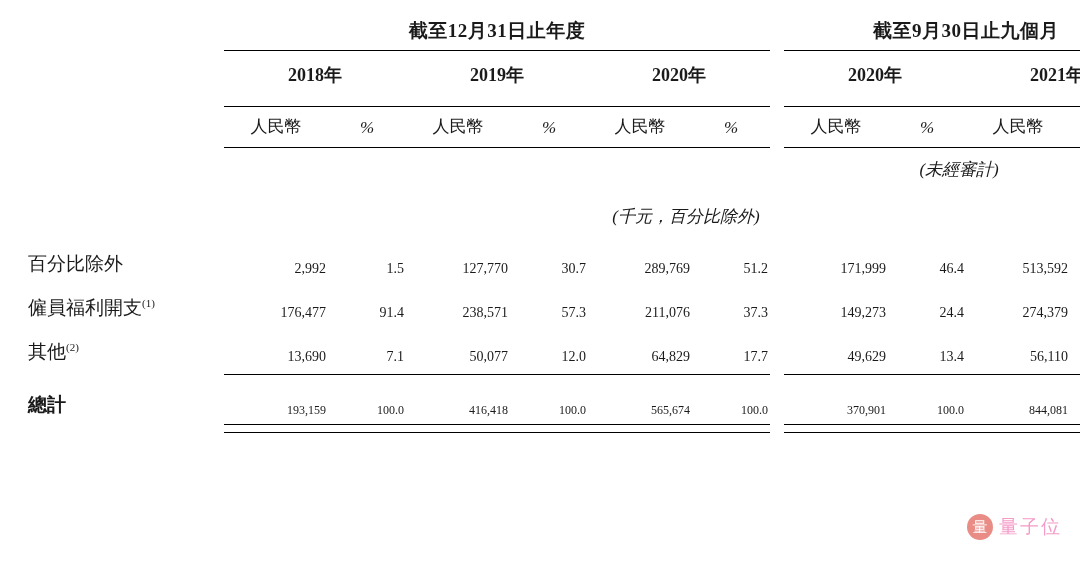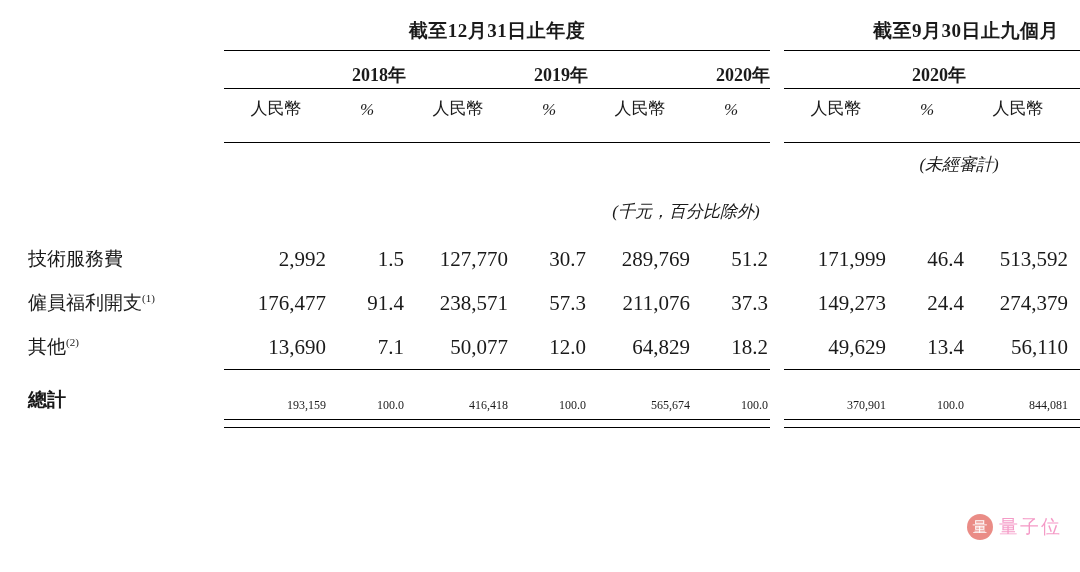--- a/index.html
+++ b/index.html
@@ -52,36 +52,36 @@
   .rule-top td.rl {
     border-bottom: 1.4px solid #000;
     height: 1px;
     font-size: 0;
     line-height: 0;
   }
   .spacer-sm td { height: 12px; }
   .spacer-xs td { height: 8px; }
 
   .yr-head {
-    text-align: right;
+    text-align: center;
     font-size: 18px;
     font-weight: bold;
-    padding-bottom: 0;
+    padding-bottom: 18px;
   }
   .rule-yr td.rl {
     border-bottom: 1.2px solid #000;
     height: 1px;
     font-size: 0;
     line-height: 0;
   }
 
   .unit-head {
     text-align: center;
     font-size: 17px;
-    padding-bottom: 21px;
+    padding-bottom: 8px;
   }
   .unit-head.it {
     font-style: italic;
     font-family: "Liberation Serif", "DejaVu Serif", serif;
   }
   .rule-unit td.rl {
     border-bottom: 1.1px solid #000;
     height: 1px;
     font-size: 0;
     line-height: 0;
@@ -102,21 +102,21 @@
     padding-bottom: 2px;
   }
 
   .rowlabel {
     font-size: 19px;
     text-align: left;
     padding: 9px 0 9px 0;
     white-space: nowrap;
   }
   .num {
-    font-size: 21px;
+    font-size: 14px;
     text-align: right;
     padding: 9px 2px 9px 0;
     white-space: nowrap;
   }
   sup {
     font-size: 11px;
     vertical-align: super;
   }
 
   
@@ -274,21 +274,21 @@
     <tr>
       <td></td>
       <td class="units-center" colspan="11">(千元，百分比除外)</td>
     </tr>
 
     <tr class="spacer-sm">
           <td colspan="12"></td>
         </tr>
 
     <tr>
-      <td class="rowlabel">技術服務費</td>
+      <td class="rowlabel">百分比除外</td>
       <td class="num">2,992</td>
       <td class="num">1.5</td>
       <td class="num">127,770</td>
       <td class="num">30.7</td>
       <td class="num">289,769</td>
       <td class="num">51.2</td>
       <td></td>
       <td class="num">171,999</td>
       <td class="num">46.4</td>
       <td class="num">513,592</td>
@@ -310,21 +310,21 @@
       <td class="num">32.5</td>
     </tr>
 
     <tr class="last-data">
       <td class="rowlabel"><span>其他</span><sup>(2)</sup></td>
       <td class="num ul">13,690</td>
       <td class="num ul">7.1</td>
       <td class="num ul">50,077</td>
       <td class="num ul">12.0</td>
       <td class="num ul">64,829</td>
-      <td class="num ul">18.2</td>
+      <td class="num ul">17.7</td>
       <td></td>
       <td class="num ul">49,629</td>
       <td class="num ul">13.4</td>
       <td class="num ul">56,110</td>
       <td class="num ul">6.7</td>
     </tr>
 
     <tr class="total">
       <td class="total-label">總計</td>
       <td class="total-num">193,159</td>

